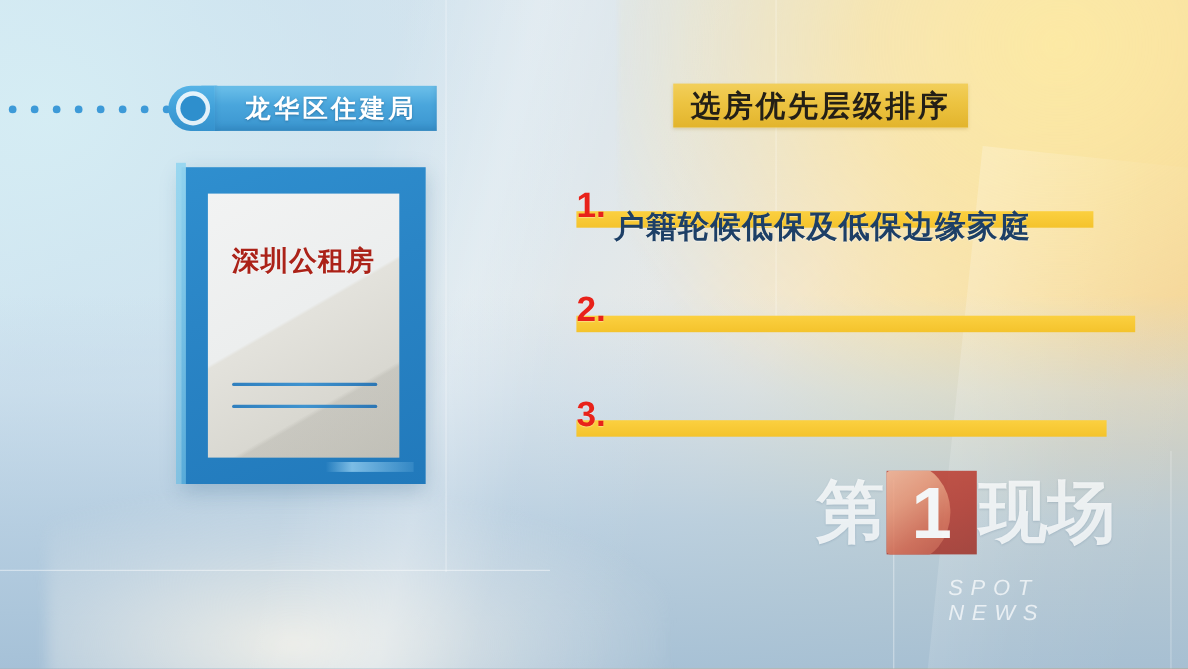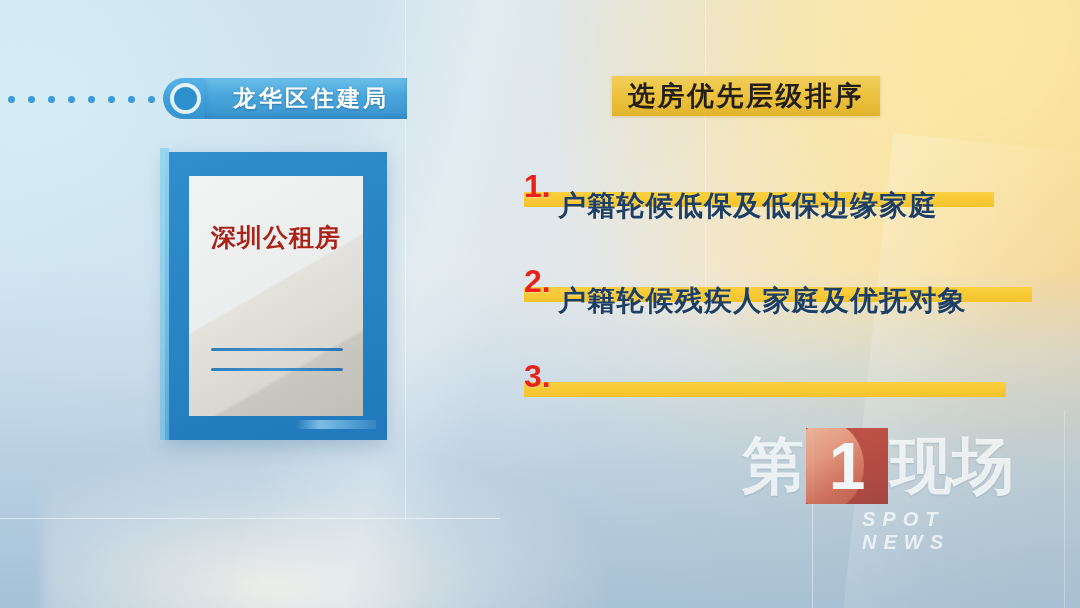--- a/index.html
+++ b/index.html
@@ -127,21 +127,21 @@
     width: 7px;
     height: 7px;
     border-radius: 50%;
     background: #3d9ad8;
   }
   .leader .dot:nth-child(n+9) { width: 8px; height: 8px; }
   .leader .dot:nth-child(n+11) { width: 9px; height: 9px; }
 
   .ribbon {
     position: absolute;
-    left: 163px;
+    left: 153px;
     top: 78px;
     height: 41px;
     display: flex;
     align-items: flex-end;
   }
   .ribbon-nub {
     position: relative;
     width: 44px;
     height: 41px;
     background: linear-gradient(180deg, #56b3e6 0%, #3f9fd8 55%, #3592cd 100%);
@@ -375,25 +375,25 @@
     z-index: 2;
     left: 0; right: 0;
     top: 2px;
     text-align: center;
     color: #ffffff;
     font-size: 66px;
     font-weight: 700;
     line-height: 72px;
   }
   .wm-sub {
-    margin-top: 4px;
+    margin-top: 20px;
     padding-left: 120px;
     color: rgba(255,255,255,0.85);
     font-size: 20px;
-    font-weight: 700;
+    font-weight: 400;
     font-style: italic;
     letter-spacing: 7px;
   }
 </style>
 </head>
 <body>
 
 <div class="stage">
 
   <div class="bg-base"></div>
@@ -453,21 +453,20 @@
 
   <div class="list">
     <div class="list-item i1">
       <span class="hl"></span>
       <span class="num">1.</span>
       <span class="item-text">户籍轮候低保及低保边缘家庭</span>
     </div>
     <div class="list-item i2">
       <span class="hl"></span>
       <span class="num">2.</span>
-      <span class="item-text">户籍轮候残疾人家庭及优抚对象</span>
     </div>
     <div class="list-item i3">
       <span class="hl"></span>
       <span class="num">3.</span>
     </div>
   </div>
 
   <div class="watermark">
     <div class="wm-row">
       <span class="wm-cn">第</span>

